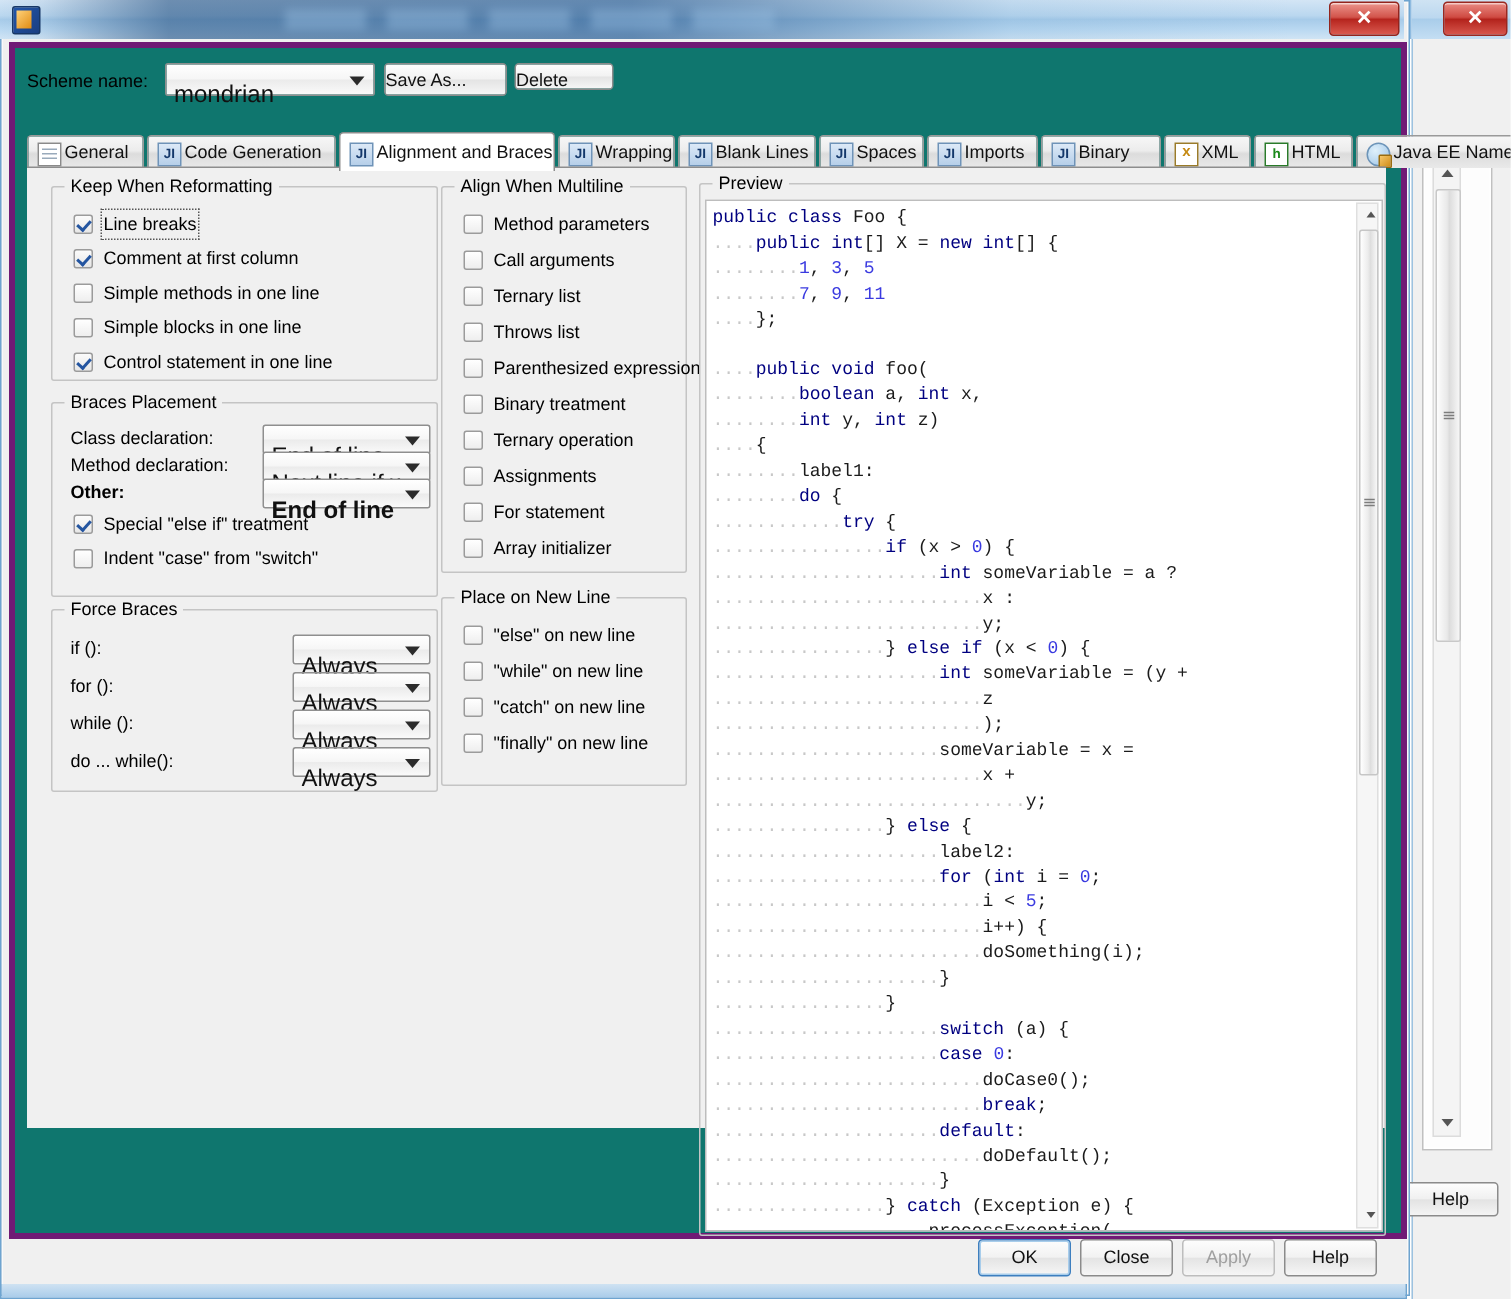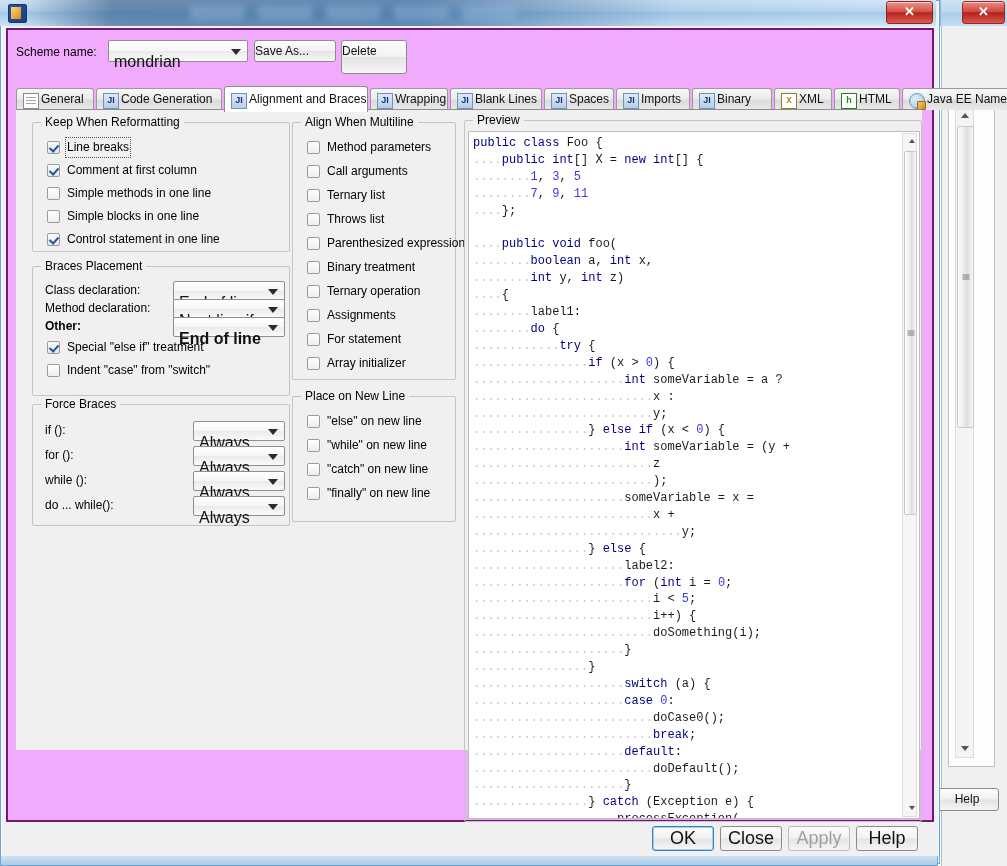--- a/index.html
+++ b/index.html
@@ -62,40 +62,40 @@
       background:linear-gradient(135deg,#ffd27a,#e08b12);}
   .tb-title{position:absolute;left:31px;top:4px;font-size:13px;color:#132f52;font-weight:bold;margin-top:36px;}
   .tb-ghost{position:absolute;left:190px;top:6px;height:14px;width:340px;
       filter:blur(3px);opacity:.38;
       background:repeating-linear-gradient(to right,#9ec3e5 0,#9ec3e5 54px,transparent 54px,transparent 68px);}
   .tb-close{position:absolute;right:5px;top:1px;width:45px;height:21px;border-radius:3px;
       background:linear-gradient(to bottom,#ec958d 0%,#d2544b 45%,#b6251e 52%,#da5a50 100%);
       border:1px solid #93241d;box-shadow:inset 0 1px 0 rgba(255,255,255,.6);
       color:#fff;font-size:13px;font-weight:bold;text-align:center;line-height:20px;cursor:pointer;}
 
-  .body{position:absolute;left:6px;top:28px;width:924px;height:790px;background:#f0abfc;
-      border:2px solid #701a75;}
+  .body{position:absolute;left:6px;top:28px;width:924px;height:790px;background:#0f766e;
+      border:4px solid #701a75;}
 
   
   .scheme-row{position:absolute;left:8px;top:10px;width:900px;height:24px;}
   .lbl{font-size:12px;color:#000;}
   .scheme-lbl{position:absolute;left:0;top:5px;}
   .combo{position:absolute;border:1px solid #8f8f8f;border-radius:2px;
       background:linear-gradient(to bottom,#ffffff 0%,#f6f6f6 48%,#ebebeb 52%,#fafafa 100%);
       box-sizing:border-box;}
   .combo .ctext{position:absolute;left:5px;top:11px;line-height:20px;font-size:16px;color:#111;
       white-space:nowrap;overflow:hidden;}
   .combo .carrow{position:absolute;right:6px;top:50%;margin-top:-2px;width:0;height:0;
       border-left:5px solid transparent;border-right:5px solid transparent;border-top:6px solid #2b2b2b;}
   #scheme-combo{left:92px;top:0;width:140px;height:22px;}
   .btn{position:absolute;border:1px solid #8b8b8b;border-radius:3px;
       background:linear-gradient(to bottom,#fdfdfd 0%,#f2f2f2 48%,#e4e4e4 52%,#f6f6f6 100%);
       font-size:12px;text-align:left;color:#111;box-sizing:border-box;cursor:pointer;}
   #save-as-btn{left:238px;top:0;width:82px;height:22px;line-height:20px;}
-  #delete-btn{left:325px;top:0;width:66px;height:34px;line-height:20px;}
+  #delete-btn{left:325px;top:0;width:66px;height:18px;line-height:20px;}
 
   
   .tabstrip{position:absolute;left:8px;top:56px;width:906px;height:24px;}
   .tab{position:absolute;top:2px;height:22px;box-sizing:border-box;
       border:1px solid #9a9a9a;border-bottom:none;border-radius:3px 3px 0 0;
       background:linear-gradient(to bottom,#f7f7f7 0%,#ececec 45%,#dcdcdc 55%,#e9e9e9 100%);
       font-size:12px;color:#111;cursor:pointer;white-space:nowrap;}
   .tab.active{top:0;height:26px;background:#fff;border-color:#8d8d8d;z-index:3;}
   .tab .tlabel{position:absolute;left:24px;top:0;line-height:20px;}
   .tab.active .tlabel{line-height:24px;}
@@ -151,21 +151,21 @@
 
   .pv-sb{position:absolute;right:4px;top:12px;width:15px;height:684px;background:#f6f6f6;border:1px solid #dfdfdf;box-sizing:border-box;}
   .pv-thumb{position:absolute;left:1px;top:17px;width:11px;height:362px;
       background:linear-gradient(to right,#ffffff,#ececec 45%,#dedede 60%,#f8f8f8);
       border:1px solid #c6c6c6;border-radius:2px;}
 
   
   .footer{position:absolute;left:0;top:820px;width:938px;height:46px;}
   .fbtn{position:absolute;top:6px;height:25px;border:1px solid #8b8b8b;border-radius:3px;
       background:linear-gradient(to bottom,#fdfdfd 0%,#f2f2f2 48%,#e4e4e4 52%,#f6f6f6 100%);
-      font-size:18px;line-height:23px;text-align:center;color:#111;box-sizing:border-box;cursor:pointer;}
+      font-size:12px;line-height:23px;text-align:center;color:#111;box-sizing:border-box;cursor:pointer;}
   .fbtn.default{border:1px solid #3d7fbf;box-shadow:0 0 0 1px #a8cdeb inset;}
   .fbtn.disabled{color:#a0a0a0;border-color:#bdbdbd;}
   #ok-btn{left:652px;width:62px;}
   #close-btn{left:720px;width:62px;}
   #apply-btn{left:788px;width:62px;}
   #help-btn{left:856px;width:62px;}
   .dlg-bottom{position:absolute;left:0;top:856px;width:938px;height:10px;
       background:linear-gradient(to bottom,#cfe2f2,#a9ccea);border:1px solid #6ea4d0;border-top:none;
       box-sizing:border-box;}
 </style>

